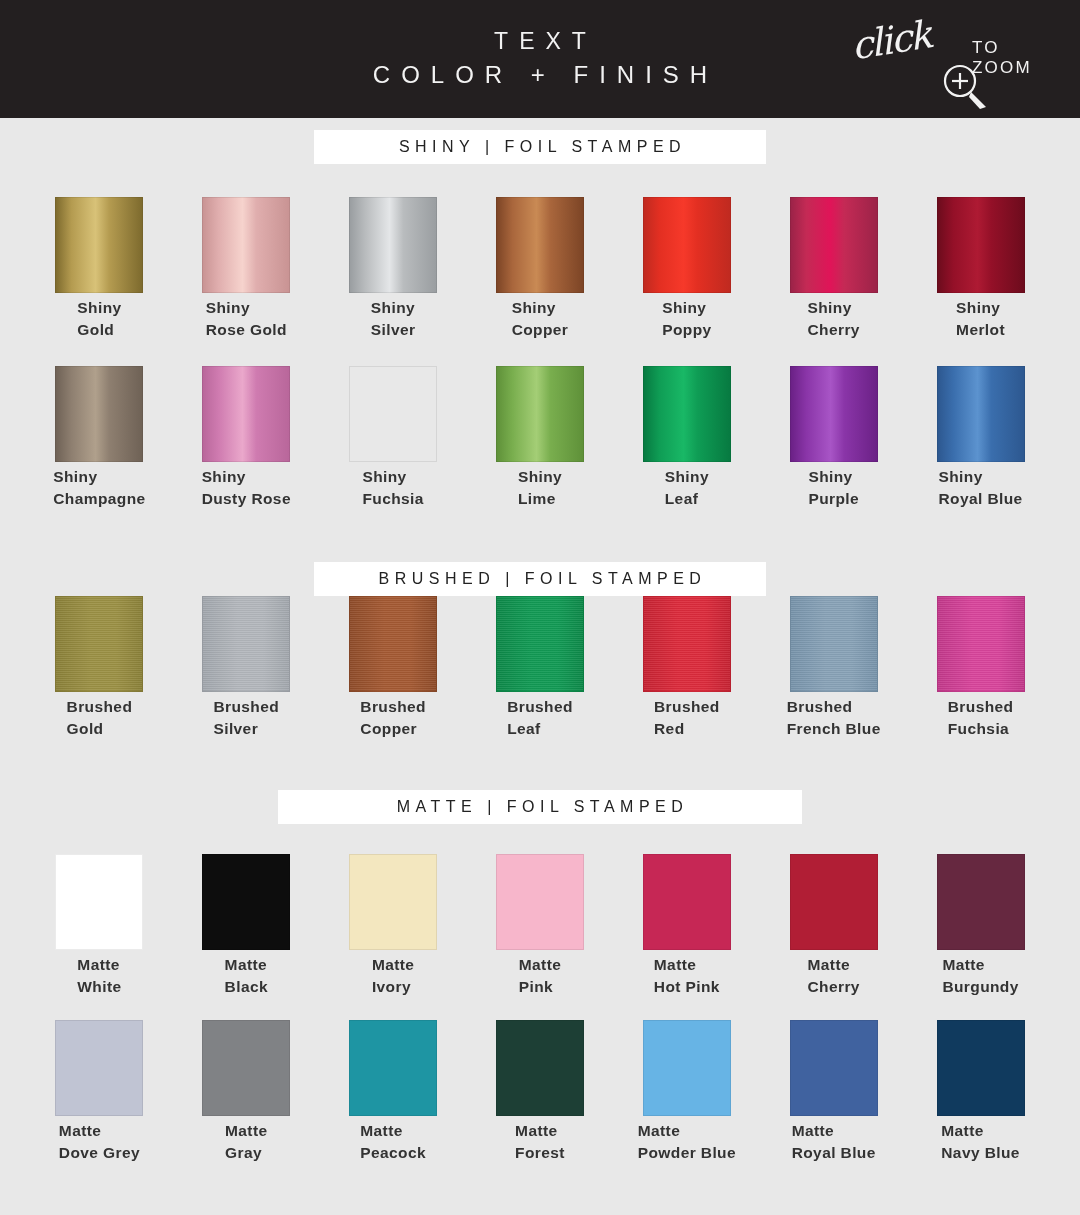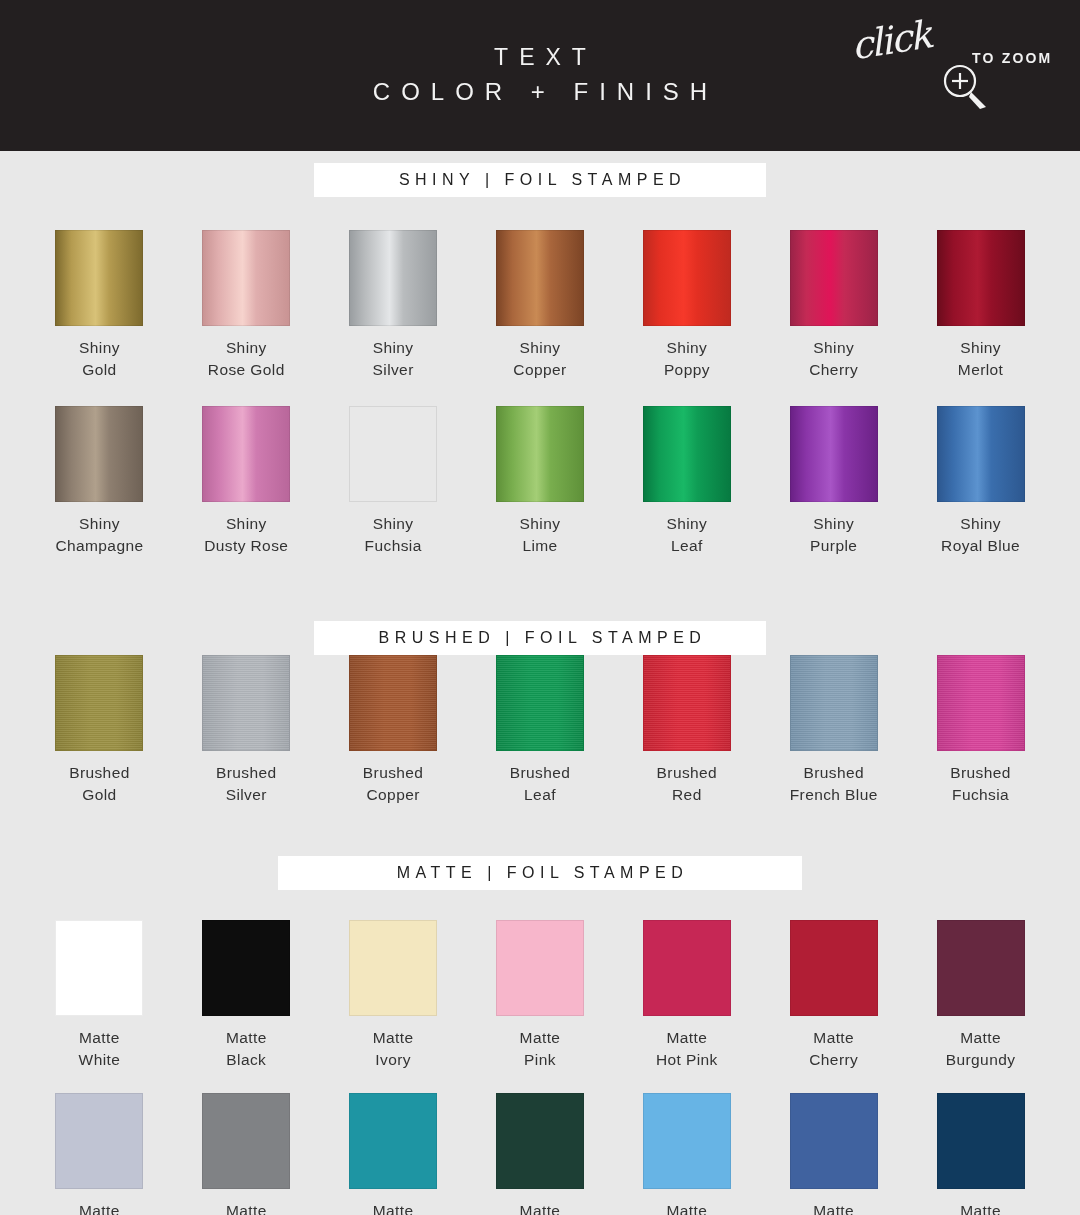--- a/index.html
+++ b/index.html
@@ -7,21 +7,21 @@
   body {
     background:#e8e8e8;
     font-family:"Liberation Sans", sans-serif;
     color:#2b2b2b;
     overflow:hidden;
   }
 
   
   .header {
     position:relative;
-    width:1080px; height:151px;
+    width:1080px; height:118px;
     background:#231f20;
     display:flex; align-items:center; justify-content:center;
     flex-direction:column;
   }
   .header-title { text-align:center; color:#f2f2f2; font-weight:300; }
   .title-line1 {
     font-size:23px; letter-spacing:11px; line-height:1.45;
     padding-left:11px;
   }
   .title-line2 {
@@ -34,39 +34,39 @@
   }
   .click-script {
     position:absolute; left:10px; top:4px;
     font-family:"DejaVu Serif", serif;
     font-style:italic; font-size:38px;
     letter-spacing:-2px;
     transform:rotate(-9deg) skewX(-6deg);
     font-weight:400;
   }
   .tozoom {
-    position:absolute; left:128px; top:36px;
-    font-size:14px; letter-spacing:2.2px; font-weight:700;
+    position:absolute; left:128px; top:24px;
+    font-size:17px; letter-spacing:2.2px; font-weight:400;
   }
   .mag-wrap { position:absolute; left:90px; top:48px; width:70px; height:48px; }
 
   
   .section { width:1080px; }
   .band {
     margin:0 auto;
     background:#ffffff;
     height:34px;
     display:flex; align-items:center; justify-content:center;
   }
   .band-label {
     font-size:16px; letter-spacing:5.5px; font-weight:300; color:#222;
     padding-left:5px; white-space:nowrap;
   }
   .sec-shiny .band   { width:452px; }
-  .sec-brushed .band { width:452px;margin-top:12px; }
+  .sec-brushed .band { width:452px; }
   .sec-matte .band   { width:524px; }
 
   .grid {
     display:grid;
     grid-template-columns:repeat(7, 1fr);
     padding:0 26px;
   }
   .cell {
     display:flex; flex-direction:column; align-items:center;
   }
@@ -79,23 +79,23 @@
     content:""; position:absolute; inset:0;
     background:repeating-linear-gradient(
       to bottom,
       rgba(255,255,255,0.085) 0px,
       rgba(255,255,255,0.085) 1px,
       rgba(0,0,0,0.05) 1px,
       rgba(0,0,0,0.05) 2px);
     opacity:.85;
   }
   .label {
-    margin-top:11px;
+    margin-top:4px;
     font-size:15.5px; line-height:1.42;
-    text-align:center; color:#333; font-weight:400;
+    color:#333; font-weight:700;
     letter-spacing:.4px;
     white-space:pre-line;
   }
 
   .row-shiny-1 { padding-top:33px; }
   .row-shiny-2 { padding-top:25px; }
   .sec-shiny   { padding-top:12px; }
   .sec-brushed { padding-top:52px; }
   .sec-matte   { padding-top:50px; }
   .row-brushed-1 { }

